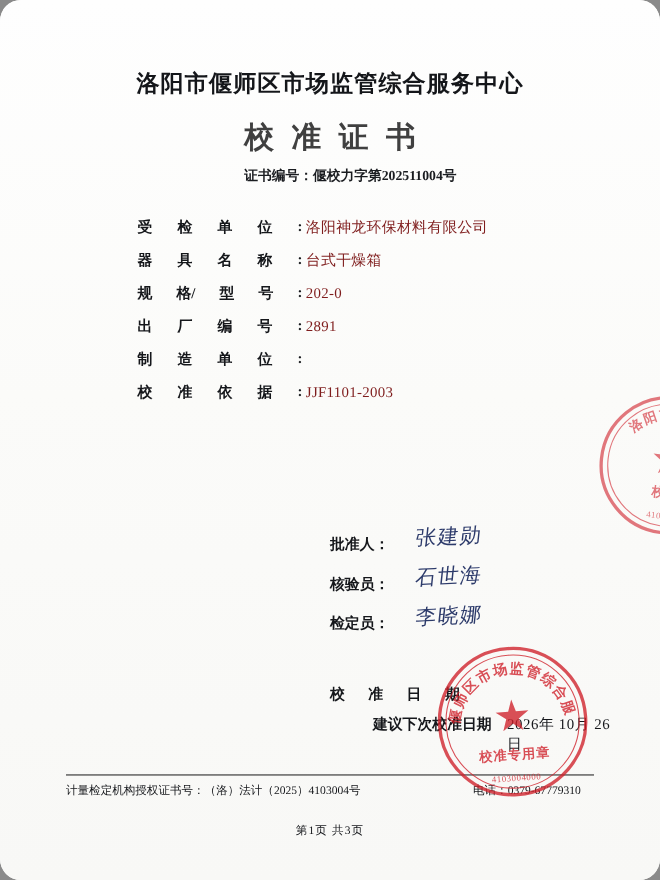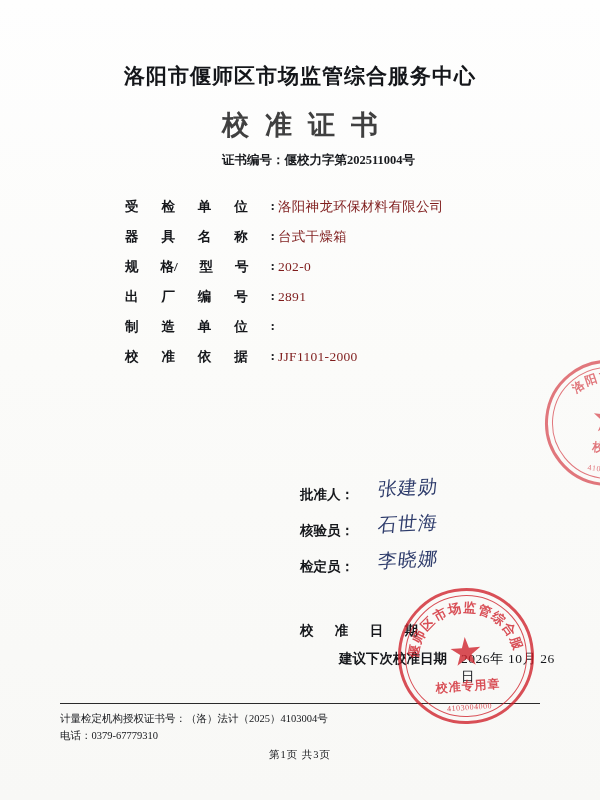--- a/index.html
+++ b/index.html
@@ -11,20 +11,21 @@
     width: 600px;
     height: 800px;
     font-family: "Liberation Sans", sans-serif;
   }
   .page {
     position: relative;
     width: 600px;
     height: 800px;
     background: #fdfdfb;
     overflow: hidden;
+    border-radius: 19px;
   }
   
   .paper-tint {
     position: absolute;
     inset: 0;
     background: linear-gradient(180deg, #fefefe 0%, #fbfbf9 45%, #f8f8f6 100%);
     pointer-events: none;
   }
   .content {
     position: relative;
@@ -171,27 +172,26 @@
     border-top: 1px solid #2b2b2b;
     padding-top: 6px;
     font-family: "Liberation Serif", serif;
     font-size: 10.5px;
     color: #15171b;
   }
   .footer-line {
     display: flex;
     justify-content: space-between;
     line-height: 17px;
-    flex-direction: column;
   }
   .footer-left { white-space: nowrap; }
   .footer-right { white-space: nowrap; padding-right: 12px; }
   .page-num {
     text-align: center;
-    margin-top: 4px;
+    margin-top: 20px;
     font-size: 10.5px;
     letter-spacing: 1px;
   }
 
   
   .seal {
     position: absolute;
     border-radius: 50%;
     border: 3px solid #d0202a;
     color: #d0202a;
@@ -335,21 +335,21 @@
       </div>
 
       <div class="field-row">
         <div class="field-label">
           <span class="ch">校</span>
             <span class="ch">准</span>
             <span class="ch">依</span>
             <span class="ch">据</span>
             <span class="ch">:</span>
         </div>
-        <div class="field-value">JJF1101-2000</div>
+        <div class="field-value">JJF1101-2003</div>
       </div>
 
     </div>
 
     <div class="sig-block">
       <div class="sig-row">
         <div class="sig-label">批准人：</div>
         <div class="sig-hand">张建勋</div>
       </div>
       <div class="sig-row">

